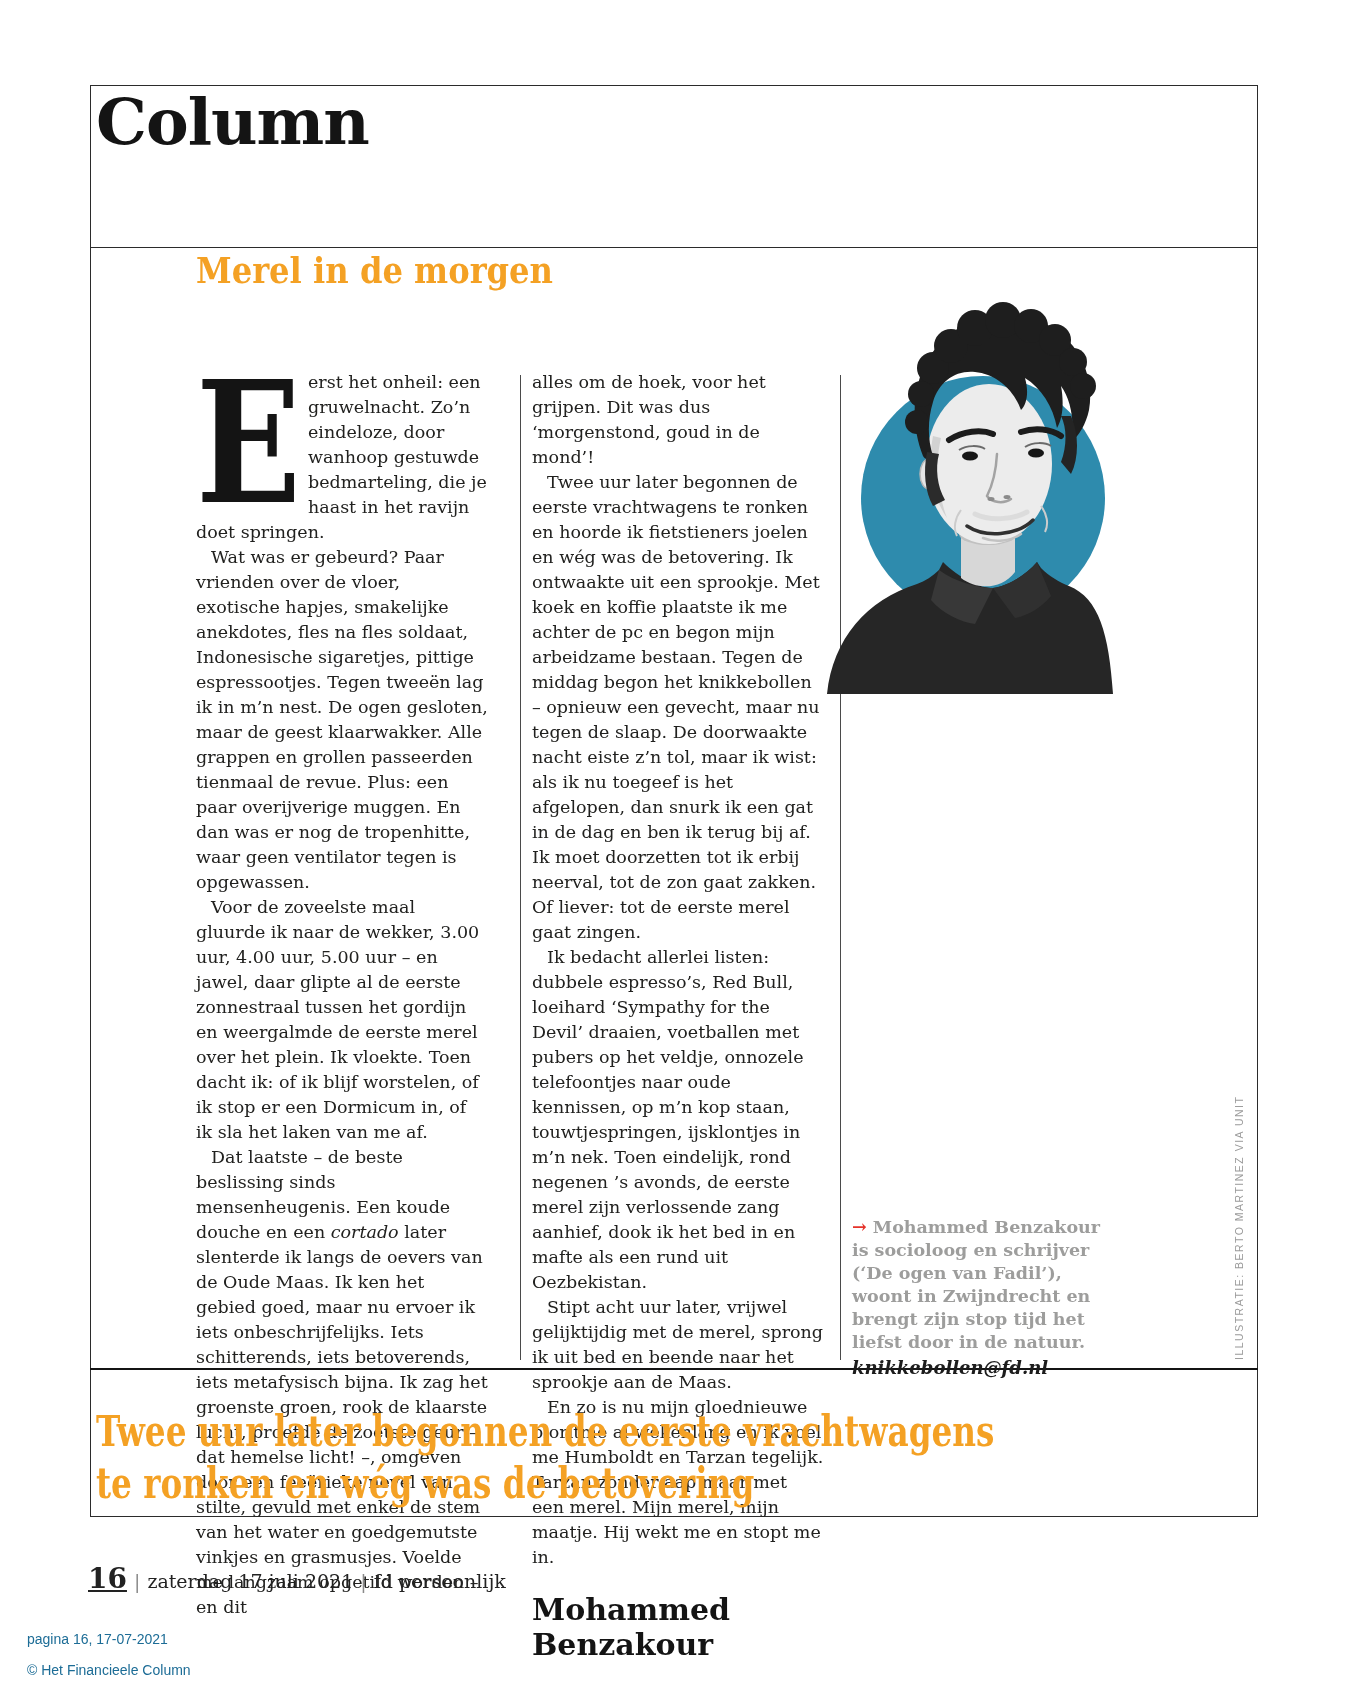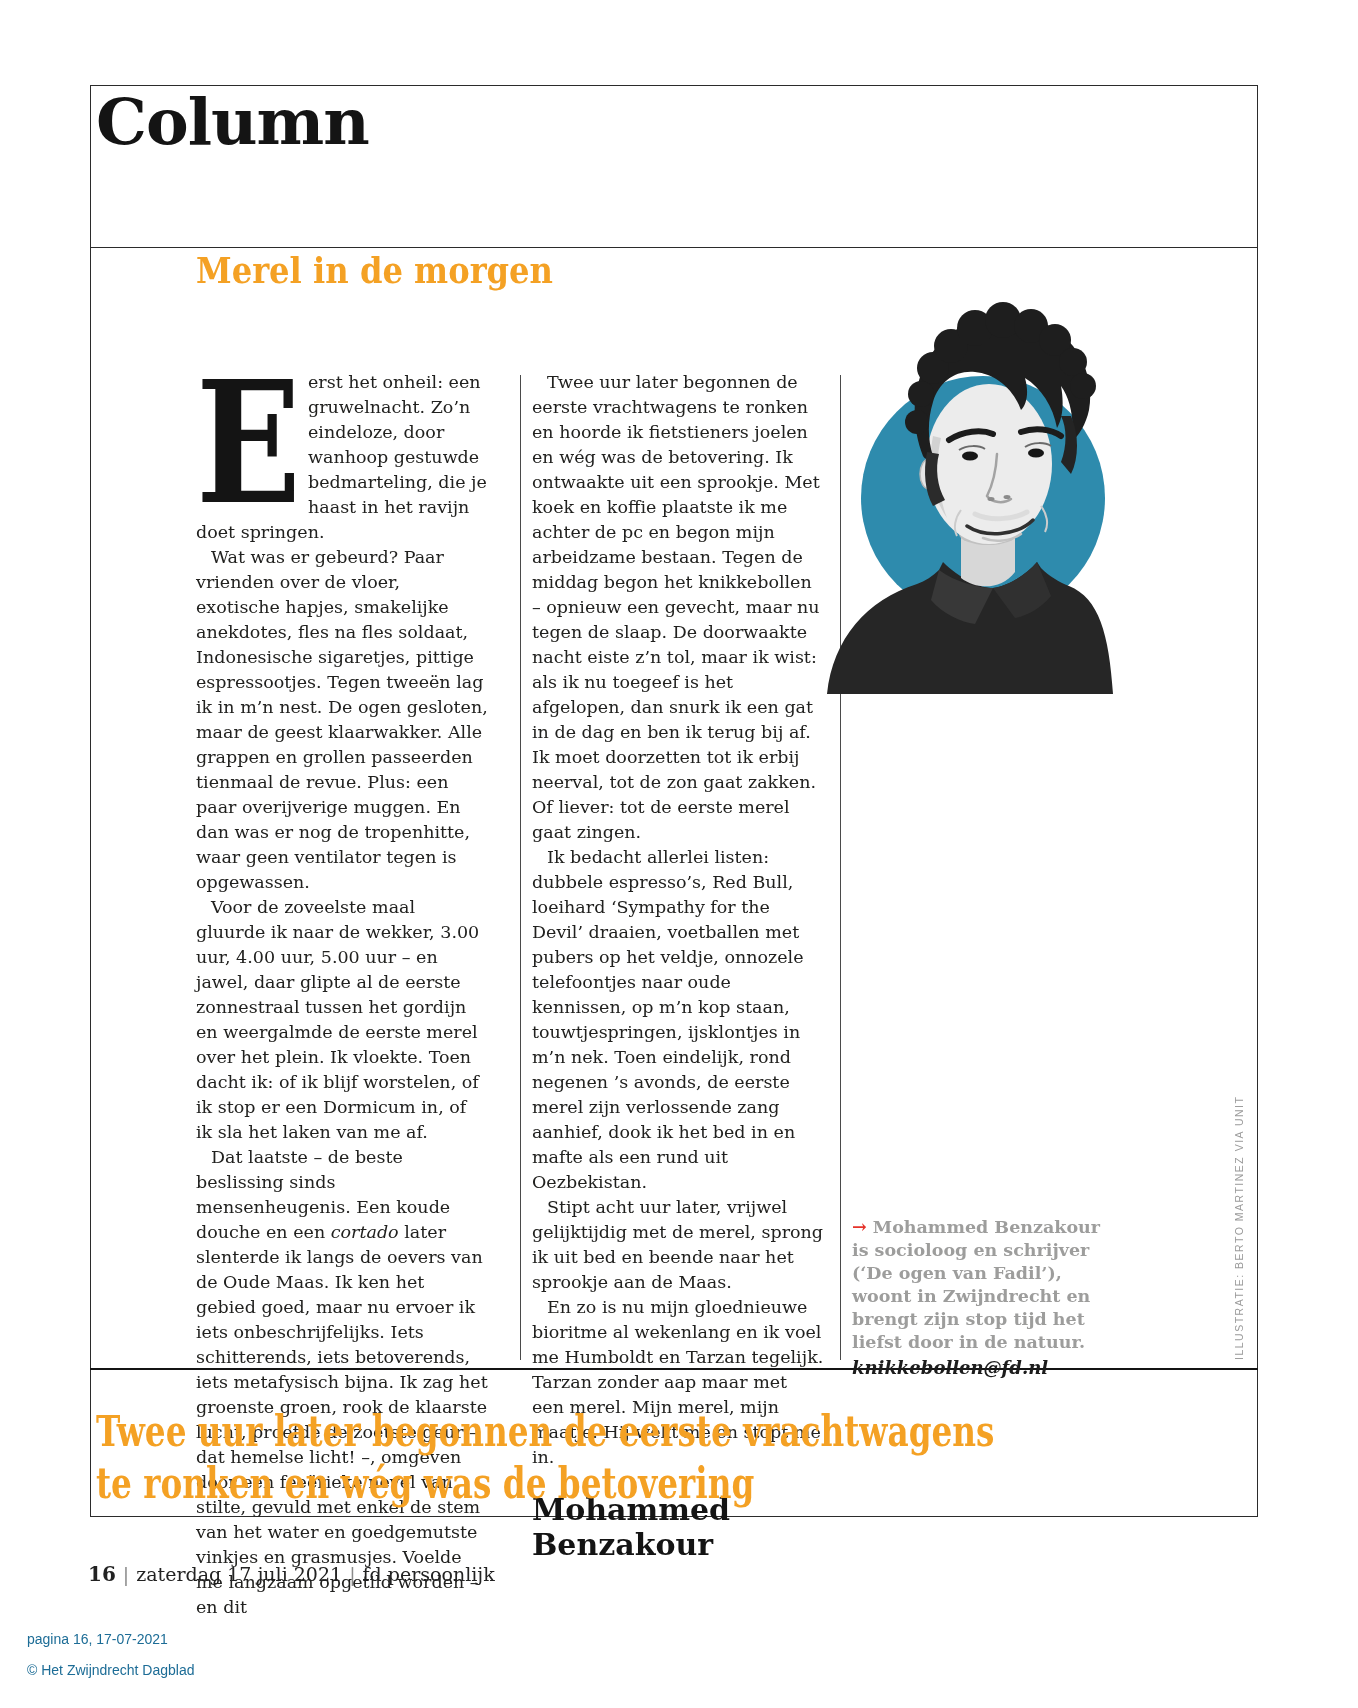--- a/index.html
+++ b/index.html
@@ -29,21 +29,21 @@
   .credit{position:absolute;left:1233px;top:1126px;height:234px;
           writing-mode:vertical-rl;transform:rotate(180deg);
           font-family:"Liberation Sans",sans-serif;font-size:10.5px;letter-spacing:1.5px;
           color:#9a9a9a;white-space:nowrap;}
 
   .pull-quote{position:absolute;left:96px;top:1405px;font-size:43px;line-height:52px;
               font-weight:700;color:#F4A124;transform:scaleX(.76);transform-origin:left top;
               white-space:nowrap;letter-spacing:0;}
 
   .footer{position:absolute;left:88px;top:1562px;font-size:19px;color:#222;}
-  .footer .pg{font-weight:700;font-size:20px;}
+  .footer .pg{font-weight:700;font-size:28px;text-decoration:underline;}
   .footer .sep{color:#8a8a8a;margin:0 7px;font-weight:400;}
 
   .watermark{position:absolute;left:27px;top:1624px;font-family:Liberation Sans, sans-serif;
              font-size:14px;line-height:31px;color:#1C6C96;}
 </style>
 </head>
 <body>
 
 <div id="page">
 
@@ -61,20 +61,21 @@
   <div class="colsep" style="left:840px;top:375px;height:985px;"></div>
 
   <div class="col" style="left:196px;">
     <p class="body-p"><span class="dropcap">E</span><span>erst het onheil: een gruwelnacht. Zo’n eindeloze, door wanhoop gestuwde bedmarteling, die je haast in het ravijn doet springen.</span></p>
     <p class="body-p indent">Wat was er gebeurd? Paar vrienden over de vloer, exotische hapjes, smakelijke anekdotes, fles na fles soldaat, Indonesische sigaretjes, pittige espressootjes. Tegen tweeën lag ik in m’n nest. De ogen gesloten, maar de geest klaarwakker. Alle grappen en grollen passeerden tienmaal de revue. Plus: een paar overijverige muggen. En dan was er nog de tropenhitte, waar geen ventilator tegen is opgewassen.</p>
     <p class="body-p indent">Voor de zoveelste maal gluurde ik naar de wekker, 3.00 uur, 4.00 uur, 5.00 uur – en jawel, daar glipte al de eerste zonnestraal tussen het gordijn en weergalmde de eerste merel over het plein. Ik vloekte. Toen dacht ik: of ik blijf worstelen, of ik stop er een Dormicum in, of ik sla het laken van me af.</p>
     <p class="body-p indent"><span>Dat laatste – de beste beslissing sinds mensenheugenis. Een koude douche en een </span><i>cortado</i><span> later slenterde ik langs de oevers van de Oude Maas. Ik ken het gebied goed, maar nu ervoer ik iets onbeschrijfelijks. Iets schitterends, iets betoverends, iets metafysisch bijna. Ik zag het groenste groen, rook de klaarste lucht, proefde de zoetste geur – dat hemelse licht! –, omgeven door een feeërieke nevel van stilte, gevuld met enkel de stem van het water en goedgemutste vinkjes en grasmusjes. Voelde me langzaam opgetild worden – en dit</span></p>
   </div>
 
   <div class="col" style="left:532px;">
+    <p class="body-p">alles om de hoek, voor het grijpen. Dit was dus ‘morgenstond, goud in de mond’!</p>
     <p class="body-p indent">Twee uur later begonnen de eerste vrachtwagens te ronken en hoorde ik fietstieners joelen en wég was de betovering. Ik ontwaakte uit een sprookje. Met koek en koffie plaatste ik me achter de pc en begon mijn arbeidzame bestaan. Tegen de middag begon het knikkebollen – opnieuw een gevecht, maar nu tegen de slaap. De doorwaakte nacht eiste z’n tol, maar ik wist: als ik nu toegeef is het afgelopen, dan snurk ik een gat in de dag en ben ik terug bij af. Ik moet doorzetten tot ik erbij neerval, tot de zon gaat zakken. Of liever: tot de eerste merel gaat zingen.</p>
     <p class="body-p indent">Ik bedacht allerlei listen: dubbele espresso’s, Red Bull, loeihard ‘Sympathy for the Devil’ draaien, voetballen met pubers op het veldje, onnozele telefoontjes naar oude kennissen, op m’n kop staan, touwtjespringen, ijsklontjes in m’n nek. Toen eindelijk, rond negenen ’s avonds, de eerste merel zijn verlossende zang aanhief, dook ik het bed in en mafte als een rund uit Oezbekistan.</p>
     <p class="body-p indent">Stipt acht uur later, vrijwel gelijktijdig met de merel, sprong ik uit bed en beende naar het sprookje aan de Maas.</p>
     <p class="body-p indent">En zo is nu mijn gloednieuwe bioritme al wekenlang en ik voel me Humboldt en Tarzan tegelijk. Tarzan zonder aap maar met een merel. Mijn merel, mijn maatje. Hij wekt me en stopt me in.</p>
     <div class="signoff">Mohammed Benzakour</div>
   </div>
 
   <svg style="position:absolute;left:783px;top:266px;" width="334" height="428" viewBox="0 0 334 428">
     <circle cx="200" cy="232" r="122" fill="#2E8BAD"></circle>
 
@@ -136,16 +137,16 @@
     <div>Twee uur later begonnen de eerste vrachtwagens</div>
     <div>te ronken en wég was de betovering</div>
   </div>
 
   <div class="footer">
     <span class="pg">16</span><span class="sep">|</span><span>zaterdag 17 juli 2021</span><span class="sep">|</span><span>fd persoonlijk</span>
   </div>
 
   <div class="watermark">
     <div>pagina 16, 17-07-2021</div>
-    <div>© Het Zwijndrecht Dagblad</div>
+    <div>© Het Financieele Column</div>
   </div>
 
 </div>
 
 </body></html>

